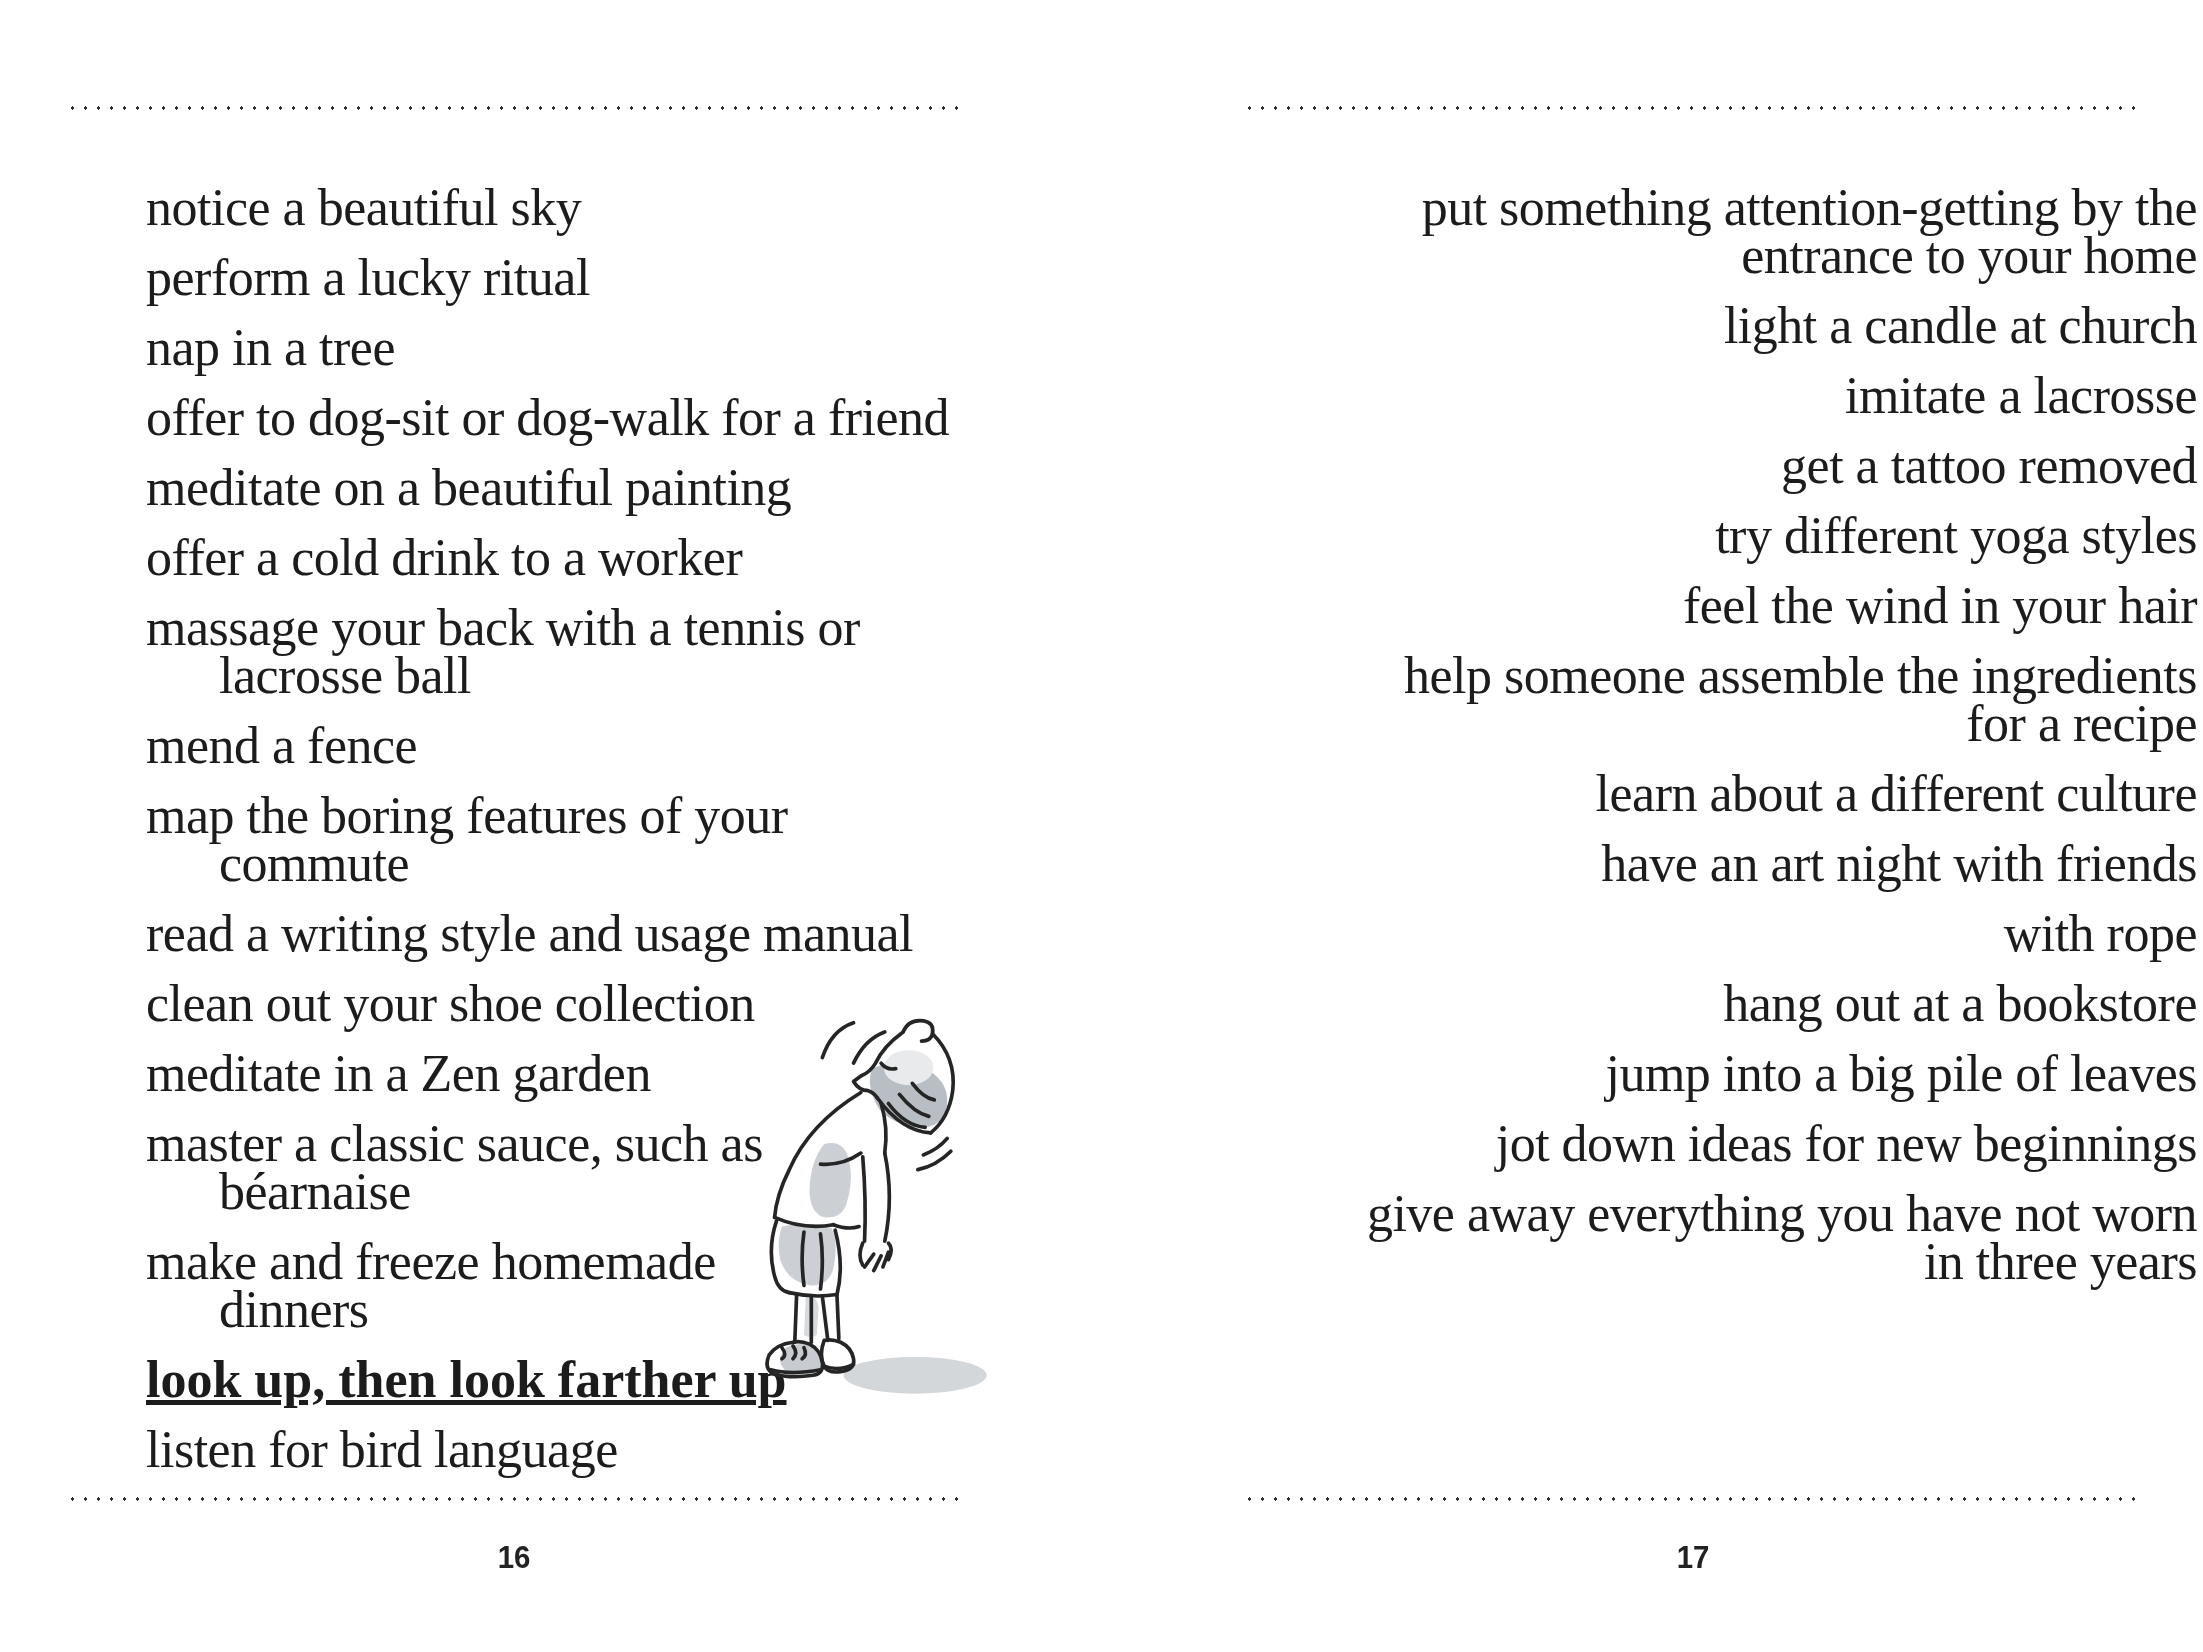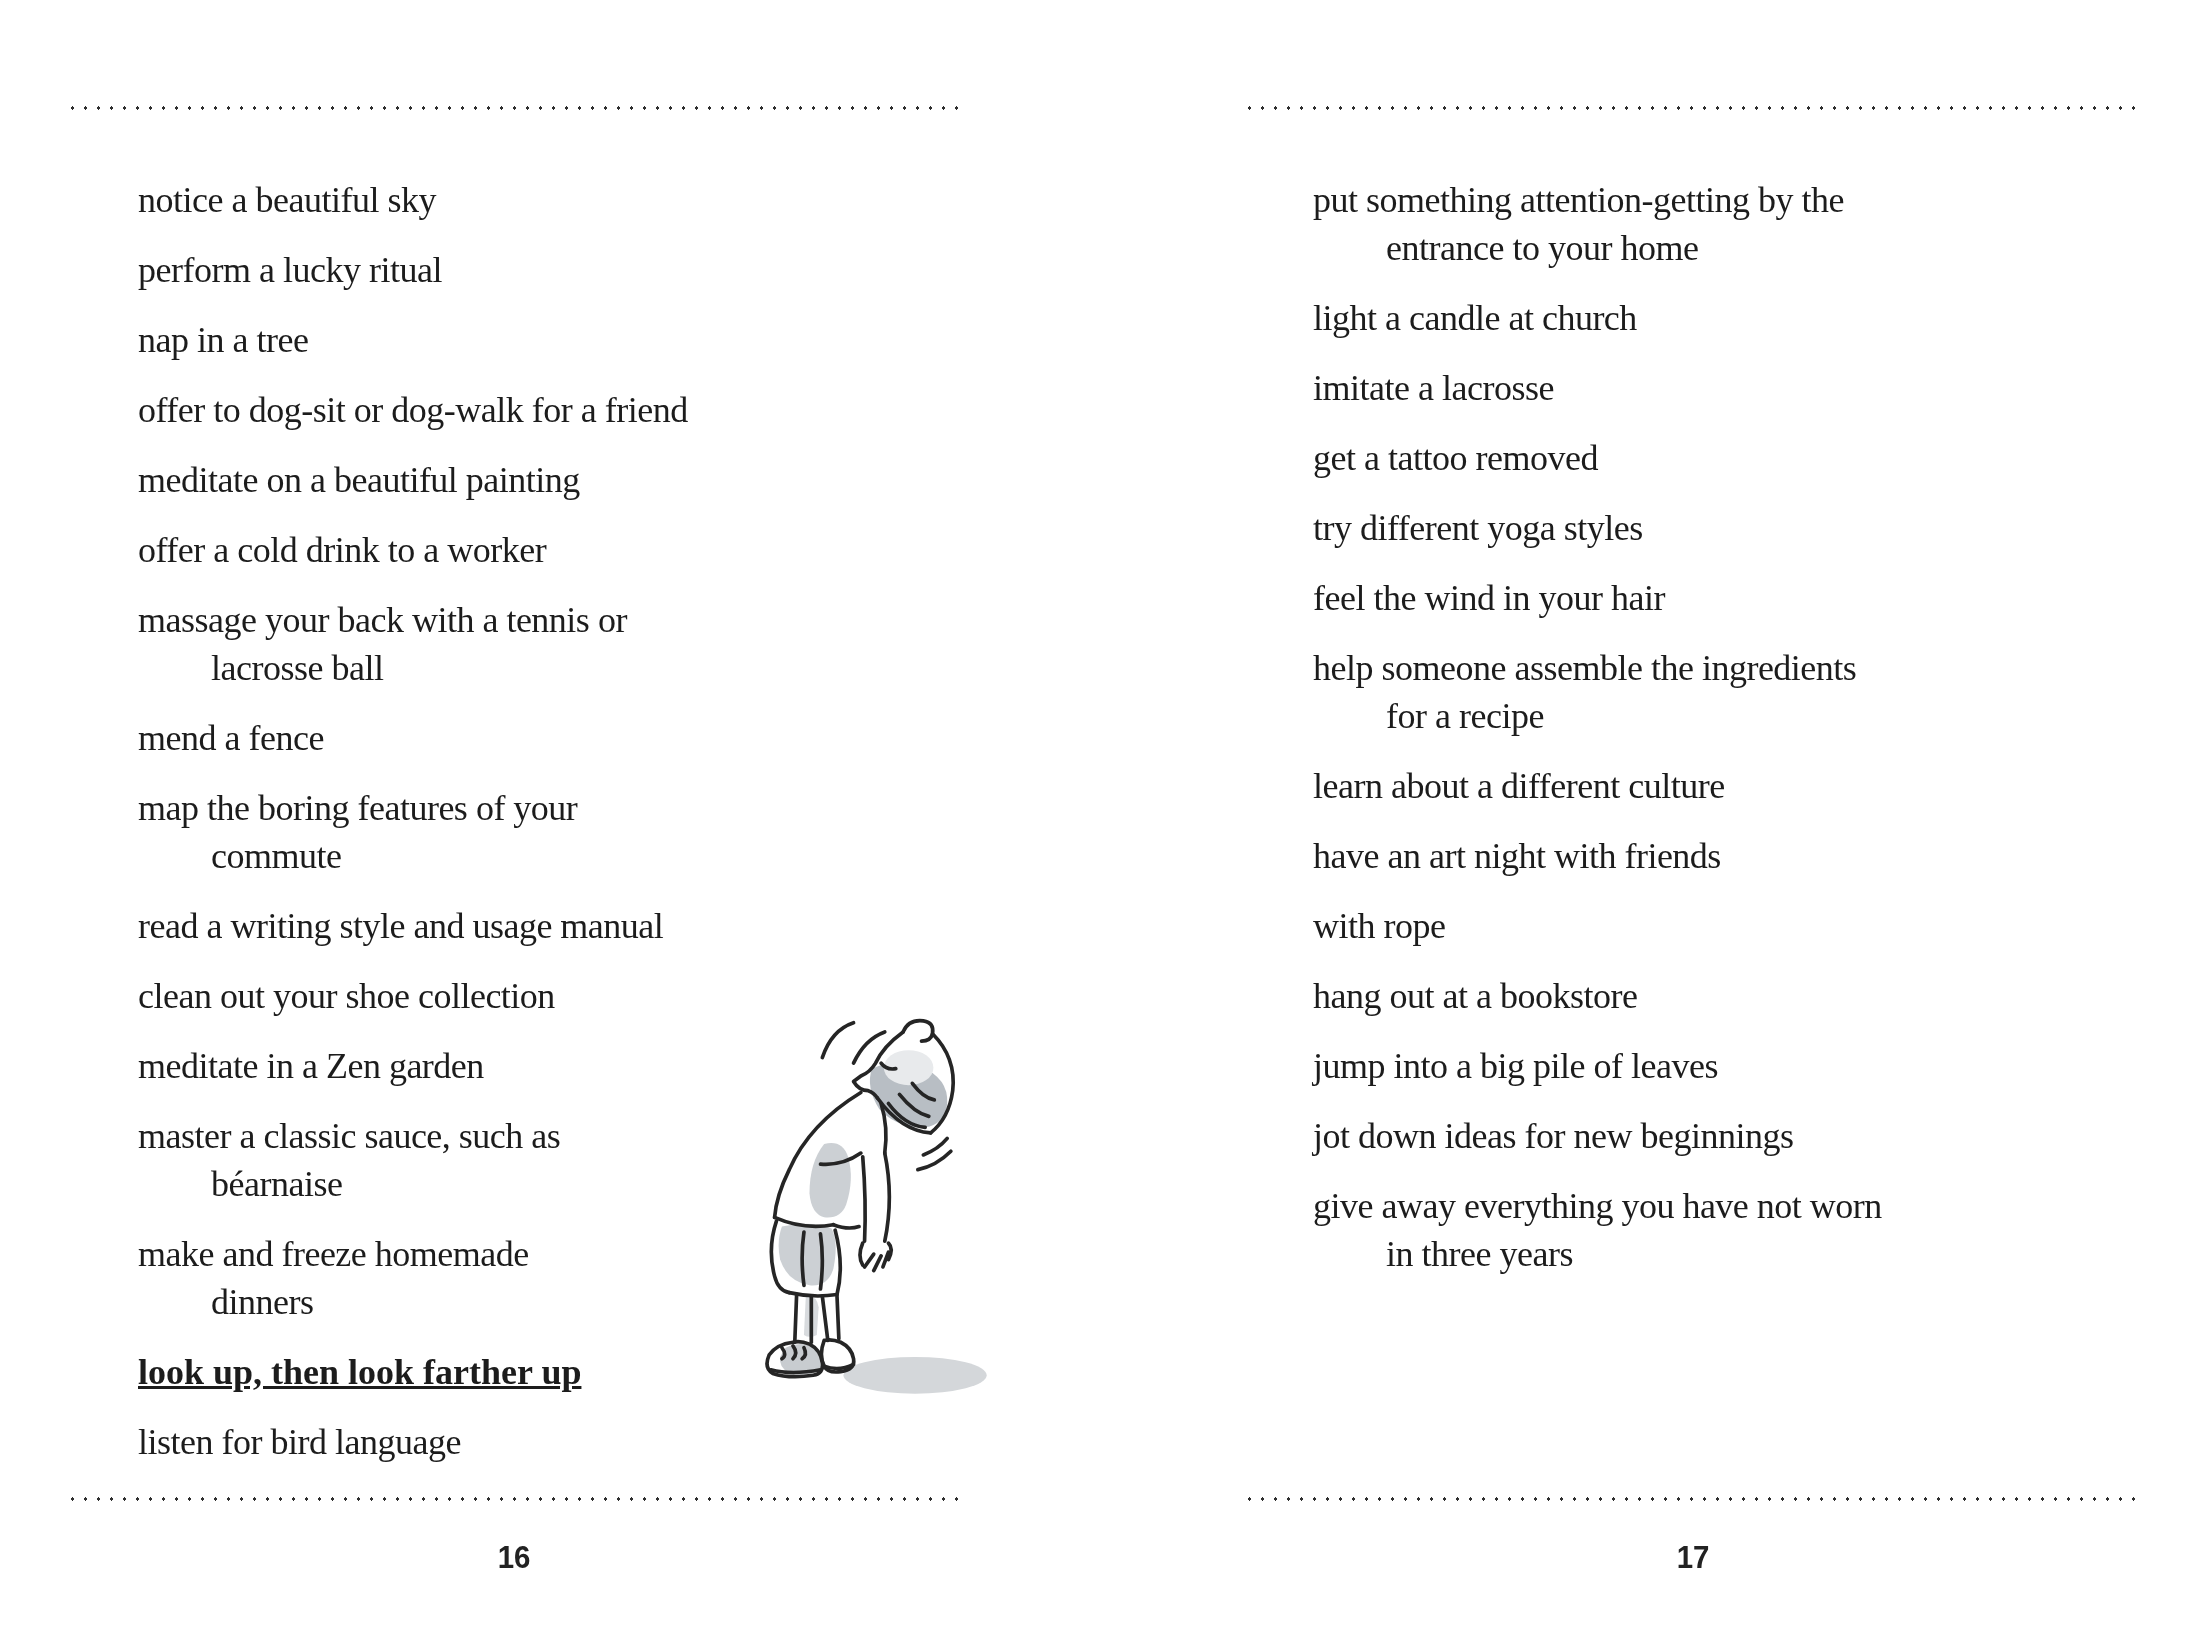--- a/index.html
+++ b/index.html
@@ -8,24 +8,24 @@
   .page{position:absolute;top:0;width:1102px;height:1653px;}
   .page-left{left:0;}
   .page-right{left:1102px;}
   .rule{position:absolute;height:5.5px;
         background-image:radial-gradient(circle,#2e2e2e 1.6px,rgba(0,0,0,0) 1.7px);
         background-size:13px 5.5px;background-repeat:repeat-x;background-position:0 50%;}
   .rule-top{top:105px;}
   .rule-bottom{top:1496px;}
   .rule-l{left:66px;width:896px;}
   .rule-r{left:141px;width:900px;}
-  ul.items{list-style:none;margin:0;padding:0;position:absolute;top:176px;width:882px;
-           font-size:36px;line-height:48px;letter-spacing:-0.5px;}
+  ul.items{list-style:none;margin:8px;padding:0;position:absolute;top:176px;width:882px;
+           font-size:52px;line-height:48px;letter-spacing:-0.5px;}
   .items-left{left:138px;}
-  .items-right{left:211px;}
+  .items-right{left:205px;text-align:right;}
   li.item{margin:0 0 22px 0;}
   li.item:last-child{margin-bottom:0;}
   .ln{display:block;white-space:nowrap;}
   .ln.wrap{margin-left:73px;}
   li.bold .ln{font-weight:bold;letter-spacing:0;text-decoration:underline;}
   .pagenum{position:absolute;top:1539px;font-family:"Liberation Sans", sans-serif;
            font-weight:700;font-size:32px;color:#222;text-align:center;
            transform:scaleX(0.92);}
   .pagenum-l{left:66px;width:896px;}
   .pagenum-r{left:141px;width:900px;}

